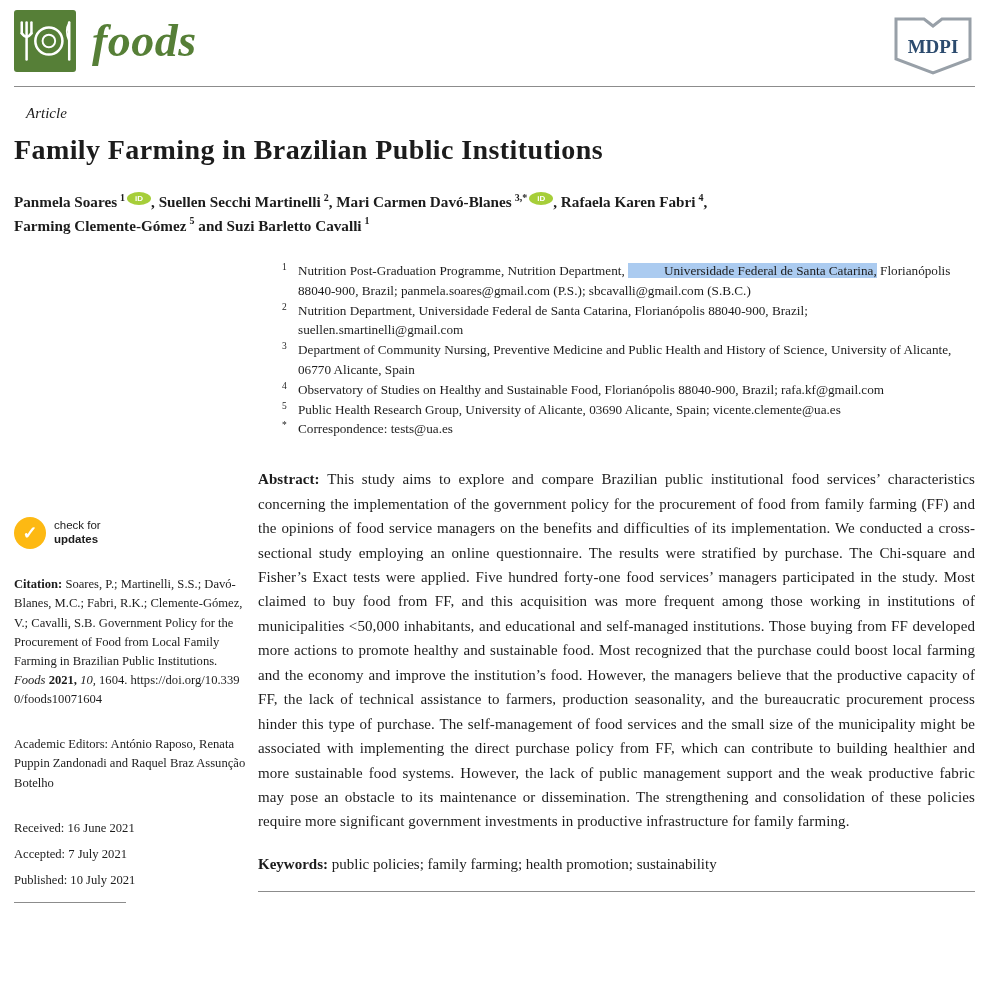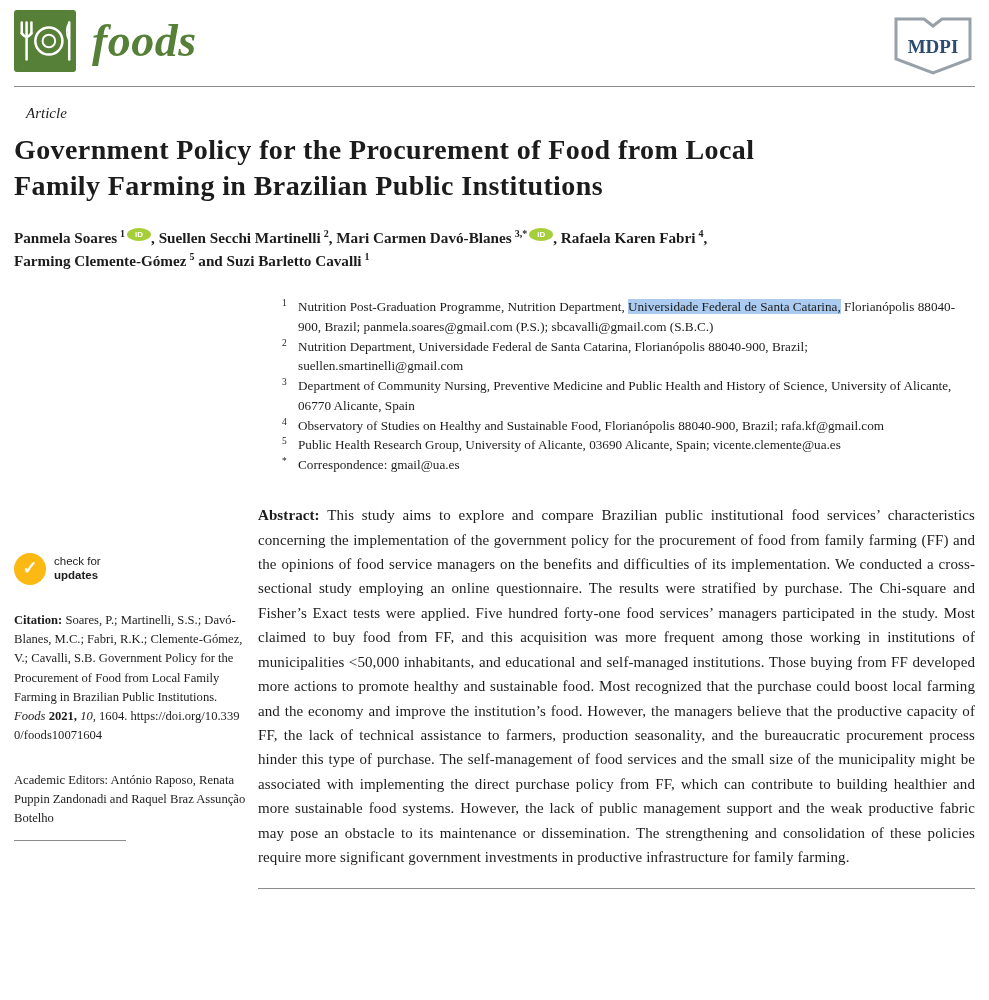--- a/index.html
+++ b/index.html
@@ -34,21 +34,21 @@
     background: #A6CE39; color: #fff; font-size: 8px; line-height: 13px;
     text-align: center; font-family: "Liberation Sans", sans-serif;
     vertical-align: super; margin-left: 2px; font-weight: bold;
   }
 
   
   .affiliations { margin: 24px 0 0 268px; font-size: 13.2px; line-height: 1.5; max-width: 690px; }
   .aff-row { display: flex; }
   .aff-marker { width: 16px; flex: none; font-size: 9.5px; position: relative; top: -1px; }
   .aff-text { flex: 1; max-width: 680px; }
-  .hl { background: #ABCBF0; }
+  .hl { background: #ABCBF0; padding-left: 36px; }
 
   
   .content { display: flex; margin-top: 28px; }
   aside { width: 232px; flex: none; padding-top: 50px; font-size: 12.6px; line-height: 1.52; }
   .main-col { flex: 1; margin-left: 12px; }
 
   
   .badge { display: flex; align-items: center; gap: 8px; cursor: pointer; width: 120px; }
   .cm-icon {
     width: 32px; height: 32px; border-radius: 50%; background: #FDB913;
@@ -95,21 +95,20 @@
     </div>
     <svg class="mdpi-logo" viewBox="0 0 84 64" aria-hidden="true">
       <path d="M5 5 L33 5 L42 12 L51 5 L79 5 L79 45 L42 59 L5 45 Z" fill="none" stroke="#98A0A8" stroke-width="3"></path>
       <text x="42" y="39" text-anchor="middle" font-family="Liberation Serif, serif" font-size="19" font-weight="bold" fill="#2C4B6E">MDPI</text>
     </svg>
   </div>
   <div class="top-rule"></div>
 
   <div class="article-type">Article</div>
   <h1 class="title">
-    <span>Government Policy for the Procurement of Food from Local</span>
     <span>Family Farming in Brazilian Public Institutions</span>
   </h1>
 
   <p class="authors">
     <span><span>Panmela Soares</span><sup>1</sup><span class="orcid">iD</span><span>, </span></span>
     <span><span>Suellen Secchi Martinelli</span><sup>2</sup><span>, </span></span>
     <span><span>Mari Carmen Davó-Blanes</span><sup>3,*</sup><span class="orcid">iD</span><span>, </span></span>
     <span><span>Rafaela Karen Fabri</span><sup>4</sup><span>,</span></span><br>
     <span><span>Farming Clemente-Gómez</span><sup>5</sup><span> and </span></span>
     <span><span>Suzi Barletto Cavalli</span><sup>1</sup></span>
@@ -131,21 +130,21 @@
     <div class="aff-row">
       <span class="aff-marker">4</span>
       <span class="aff-text">Observatory of Studies on Healthy and Sustainable Food, Florianópolis 88040-900, Brazil; rafa.kf@gmail.com</span>
     </div>
     <div class="aff-row">
       <span class="aff-marker">5</span>
       <span class="aff-text">Public Health Research Group, University of Alicante, 03690 Alicante, Spain; vicente.clemente@ua.es</span>
     </div>
     <div class="aff-row">
       <span class="aff-marker">*</span>
-      <span class="aff-text">Correspondence: gmail@ua.es</span>
+      <span class="aff-text">Correspondence: tests@ua.es</span>
     </div>
   </div>
 
   <div class="content">
 
     <aside>
       <div class="badge">
         <span class="cm-icon">✓</span>
         <span class="badge-lines">
           <span class="l1">check for</span>
@@ -161,26 +160,35 @@
         <i>10,</i>
         <span>1604.</span>
         <span class="doi">https://doi.org/10.3390/foods10071604</span>
       </p>
 
       <p class="editors">
         <span>Academic Editors:</span>
         <span>António Raposo, Renata Puppin Zandonadi and Raquel Braz Assunção Botelho</span>
       </p>
 
+      <div class="dates">
+        <p><span>Received:</span> <span>16 June 2021</span></p>
+        <p><span>Accepted:</span> <span>7 July 2021</span></p>
+        <p><span>Published:</span> <span>10 July 2021</span></p>
+      </div>
 
       <div class="aside-rule"></div>
     </aside>
 
     <section class="main-col">
       <p class="abstract">
         <b>Abstract:</b>
         <span>This study aims to explore and compare Brazilian public institutional food services’ characteristics concerning the implementation of the government policy for the procurement of food from family farming (FF) and the opinions of food service managers on the benefits and difficulties of its implementation. We conducted a cross-sectional study employing an online questionnaire. The results were stratified by purchase. The Chi-square and Fisher’s Exact tests were applied. Five hundred forty-one food services’ managers participated in the study. Most claimed to buy food from FF, and this acquisition was more frequent among those working in institutions of municipalities &lt;50,000 inhabitants, and educational and self-managed institutions. Those buying from FF developed more actions to promote healthy and sustainable food. Most recognized that the purchase could boost local farming and the economy and improve the institution’s food. However, the managers believe that the productive capacity of FF, the lack of technical assistance to farmers, production seasonality, and the bureaucratic procurement process hinder this type of purchase. The self-management of food services and the small size of the municipality might be associated with implementing the direct purchase policy from FF, which can contribute to building healthier and more sustainable food systems. However, the lack of public management support and the weak productive fabric may pose an obstacle to its maintenance or dissemination. The strengthening and consolidation of these policies require more significant government investments in productive infrastructure for family farming.</span>
       </p>
+      <p class="keywords">
+        <b>Keywords:</b>
+        <span>public policies; family farming; health promotion; sustainability</span>
+      </p>
       <div class="bottom-rule"></div>
     </section>
 
   </div>
 </div>
 
 </body></html>

